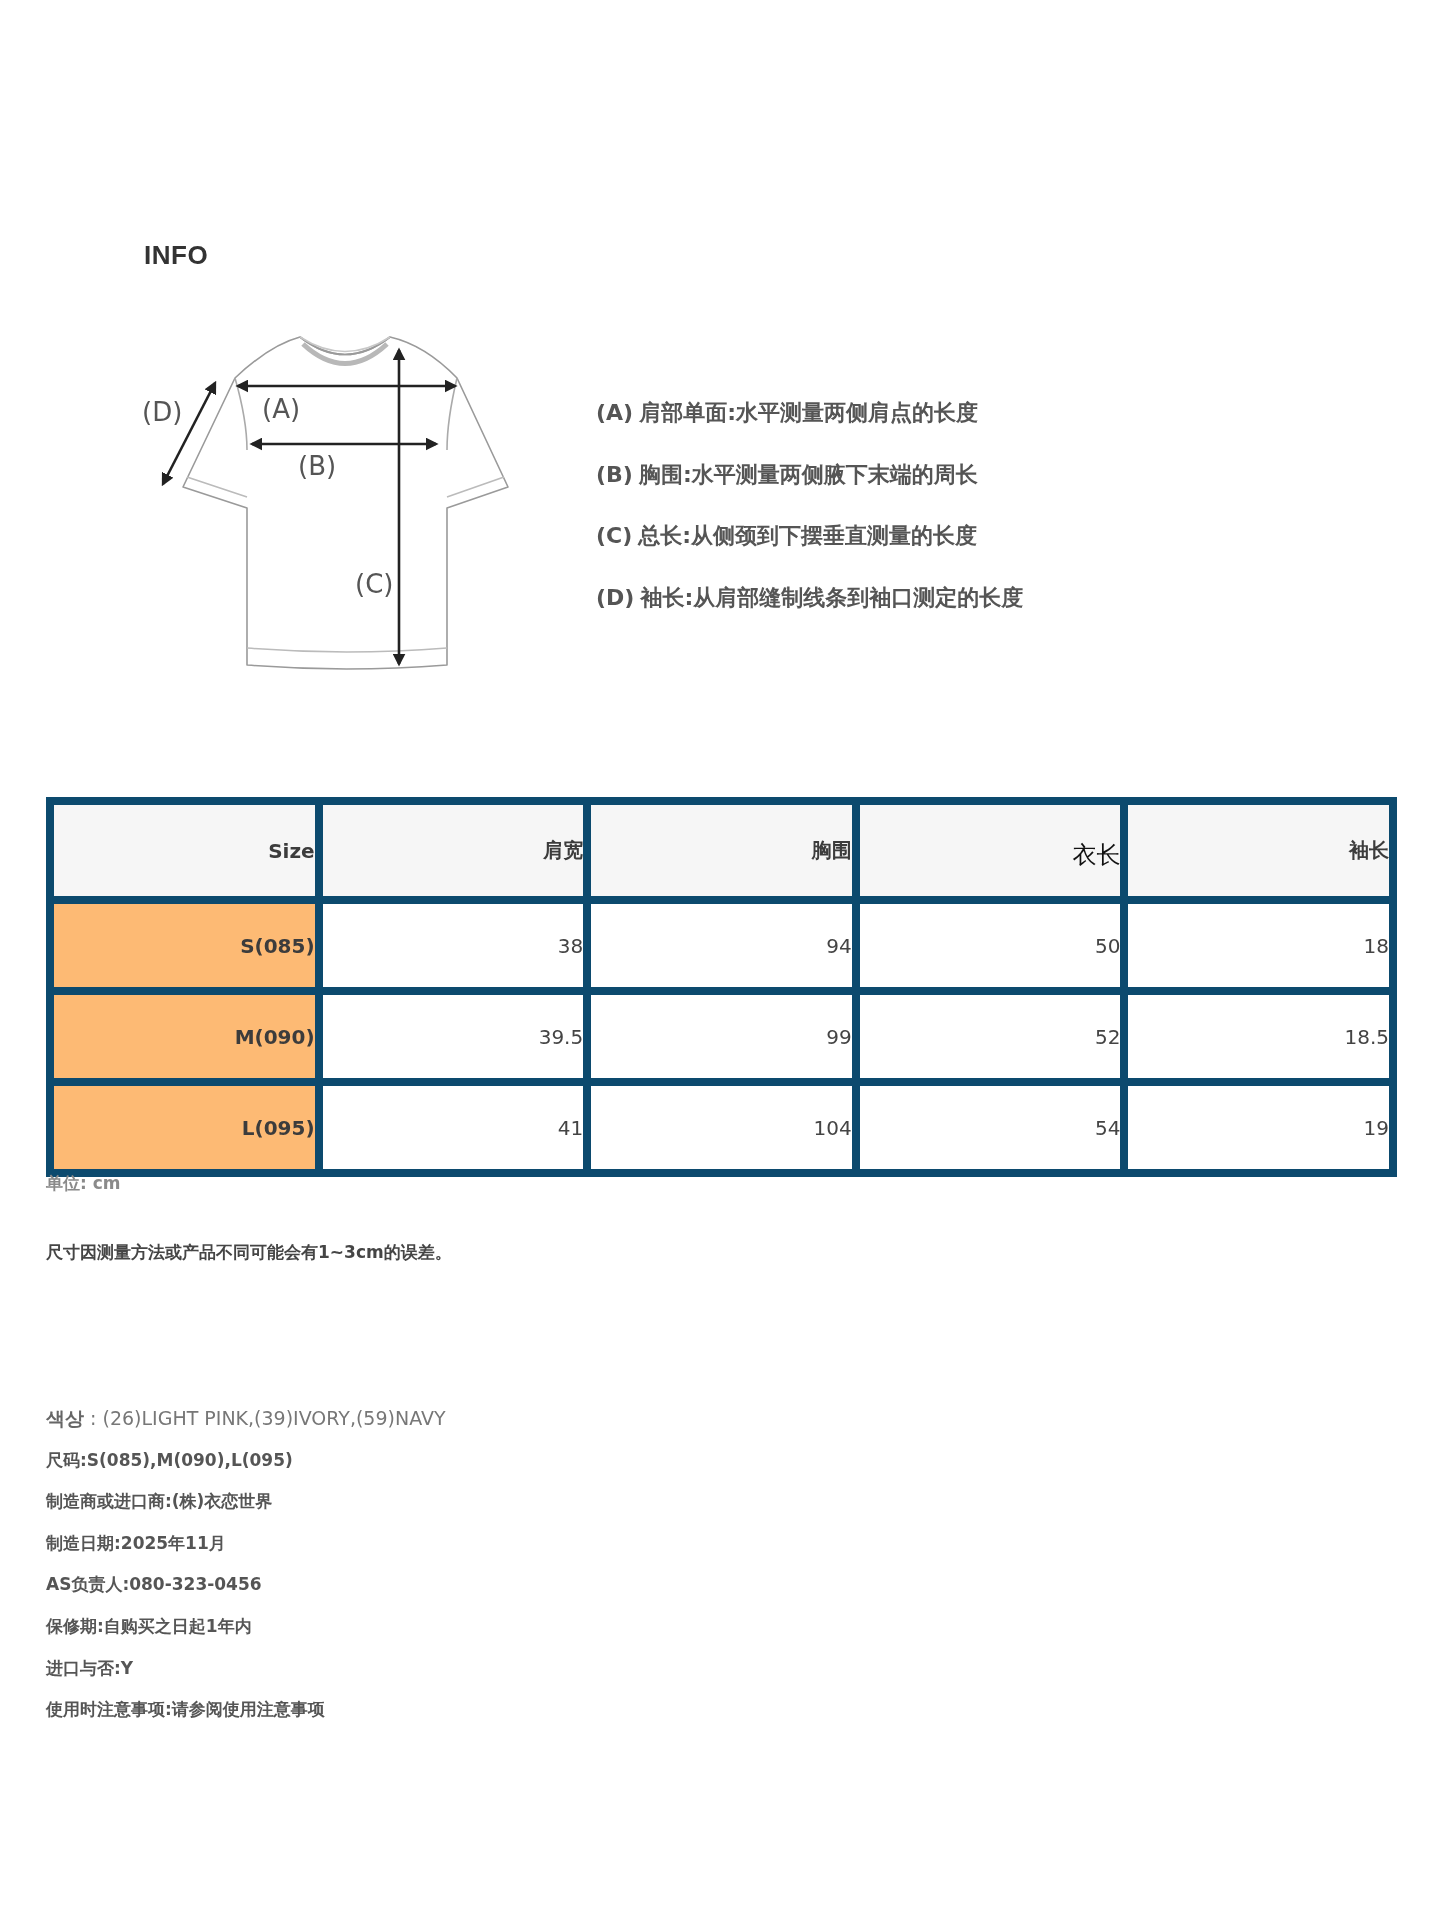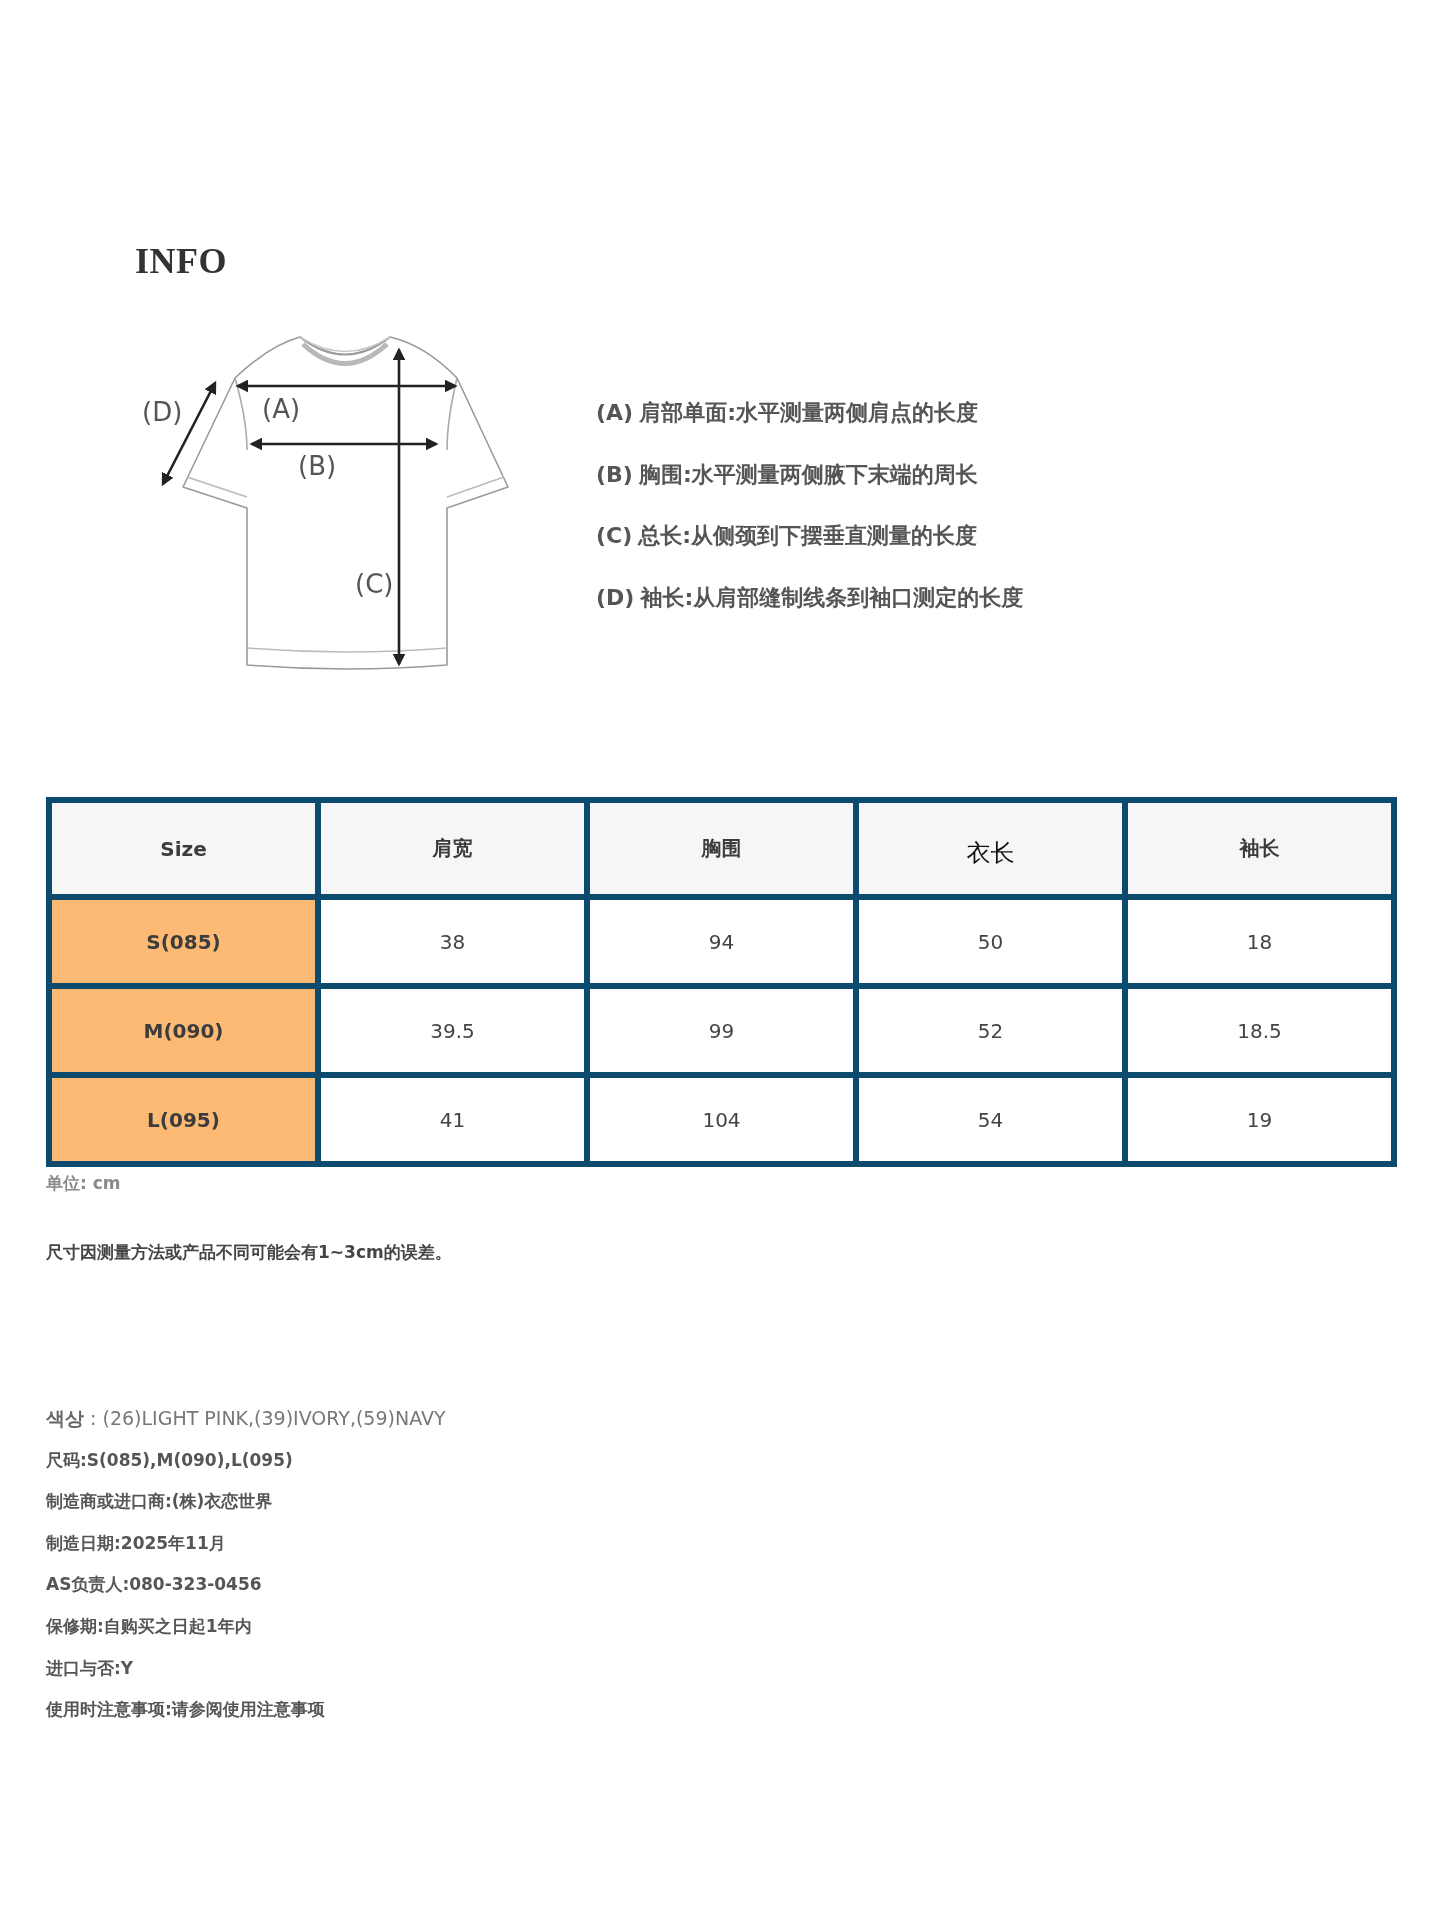--- a/index.html
+++ b/index.html
@@ -1,29 +1,29 @@
 <!DOCTYPE html>
 <html><head>
 <meta charset="utf-8">
 <style>
   html, body { margin:0; padding:0; background:#ffffff; }
   body { width:1440px; height:1920px; position:relative; overflow:hidden;
          font-family:"DejaVu Sans","Liberation Sans",sans-serif; color:#444; }
   .abs { position:absolute; }
-  .info-title { left:135px; top:240px; font-family:Liberation Serif, serif;
-                font-weight:bold; font-size:36px; color:#333; letter-spacing:0.5px; }
+  .info-title { left:144px; top:240px; font-family:Liberation Sans, sans-serif;
+                font-weight:bold; font-size:26px; color:#333; letter-spacing:0.5px; }
   .diagram { left:130px; top:320px; width:400px; height:370px; }
   .legend { left:596px; top:398px; }
   .legend-item { height:61.5px; line-height:30px; font-size:22px; font-weight:bold; color:#555; white-space:nowrap; }
   .legend-item .key { color:#555; margin-right:6px; }
 
   table.size-table { position:absolute; left:46px; top:797px; width:1351px;
                      border-collapse:collapse; table-layout:fixed; }
-  table.size-table td, table.size-table th { border:6px solid #0c4a6e; height:83px;
-                     text-align:center; vertical-align:middle; font-size:20px; color:#444; padding:0; }
+  table.size-table td, table.size-table th { border:8px solid #0c4a6e; height:83px;
+                     text-align:right; vertical-align:middle; font-size:20px; color:#444; padding:0; }
   table.size-table th { background:#f6f6f6; font-weight:bold; color:#3c3c3c; }
   table.size-table th.serif-head { font-family:"DejaVu Serif","Liberation Serif",serif;
                      font-weight:normal; color:#111; font-size:24px; padding-top:8px; }
   table.size-table td.size-cell { background:#fdba74; font-weight:bold; color:#3c3c3c;margin-top:25px; }
 
   .unit { left:46px; top:1172px; font-size:17px; font-weight:bold; color:#8a8a8a; }
   .notes { left:46px; top:1238px; }
   .note-line { font-size:17px; font-weight:bold; color:#454545; height:41px; line-height:28px; white-space:nowrap; }
 
   .specs { left:46px; top:1404px; }

